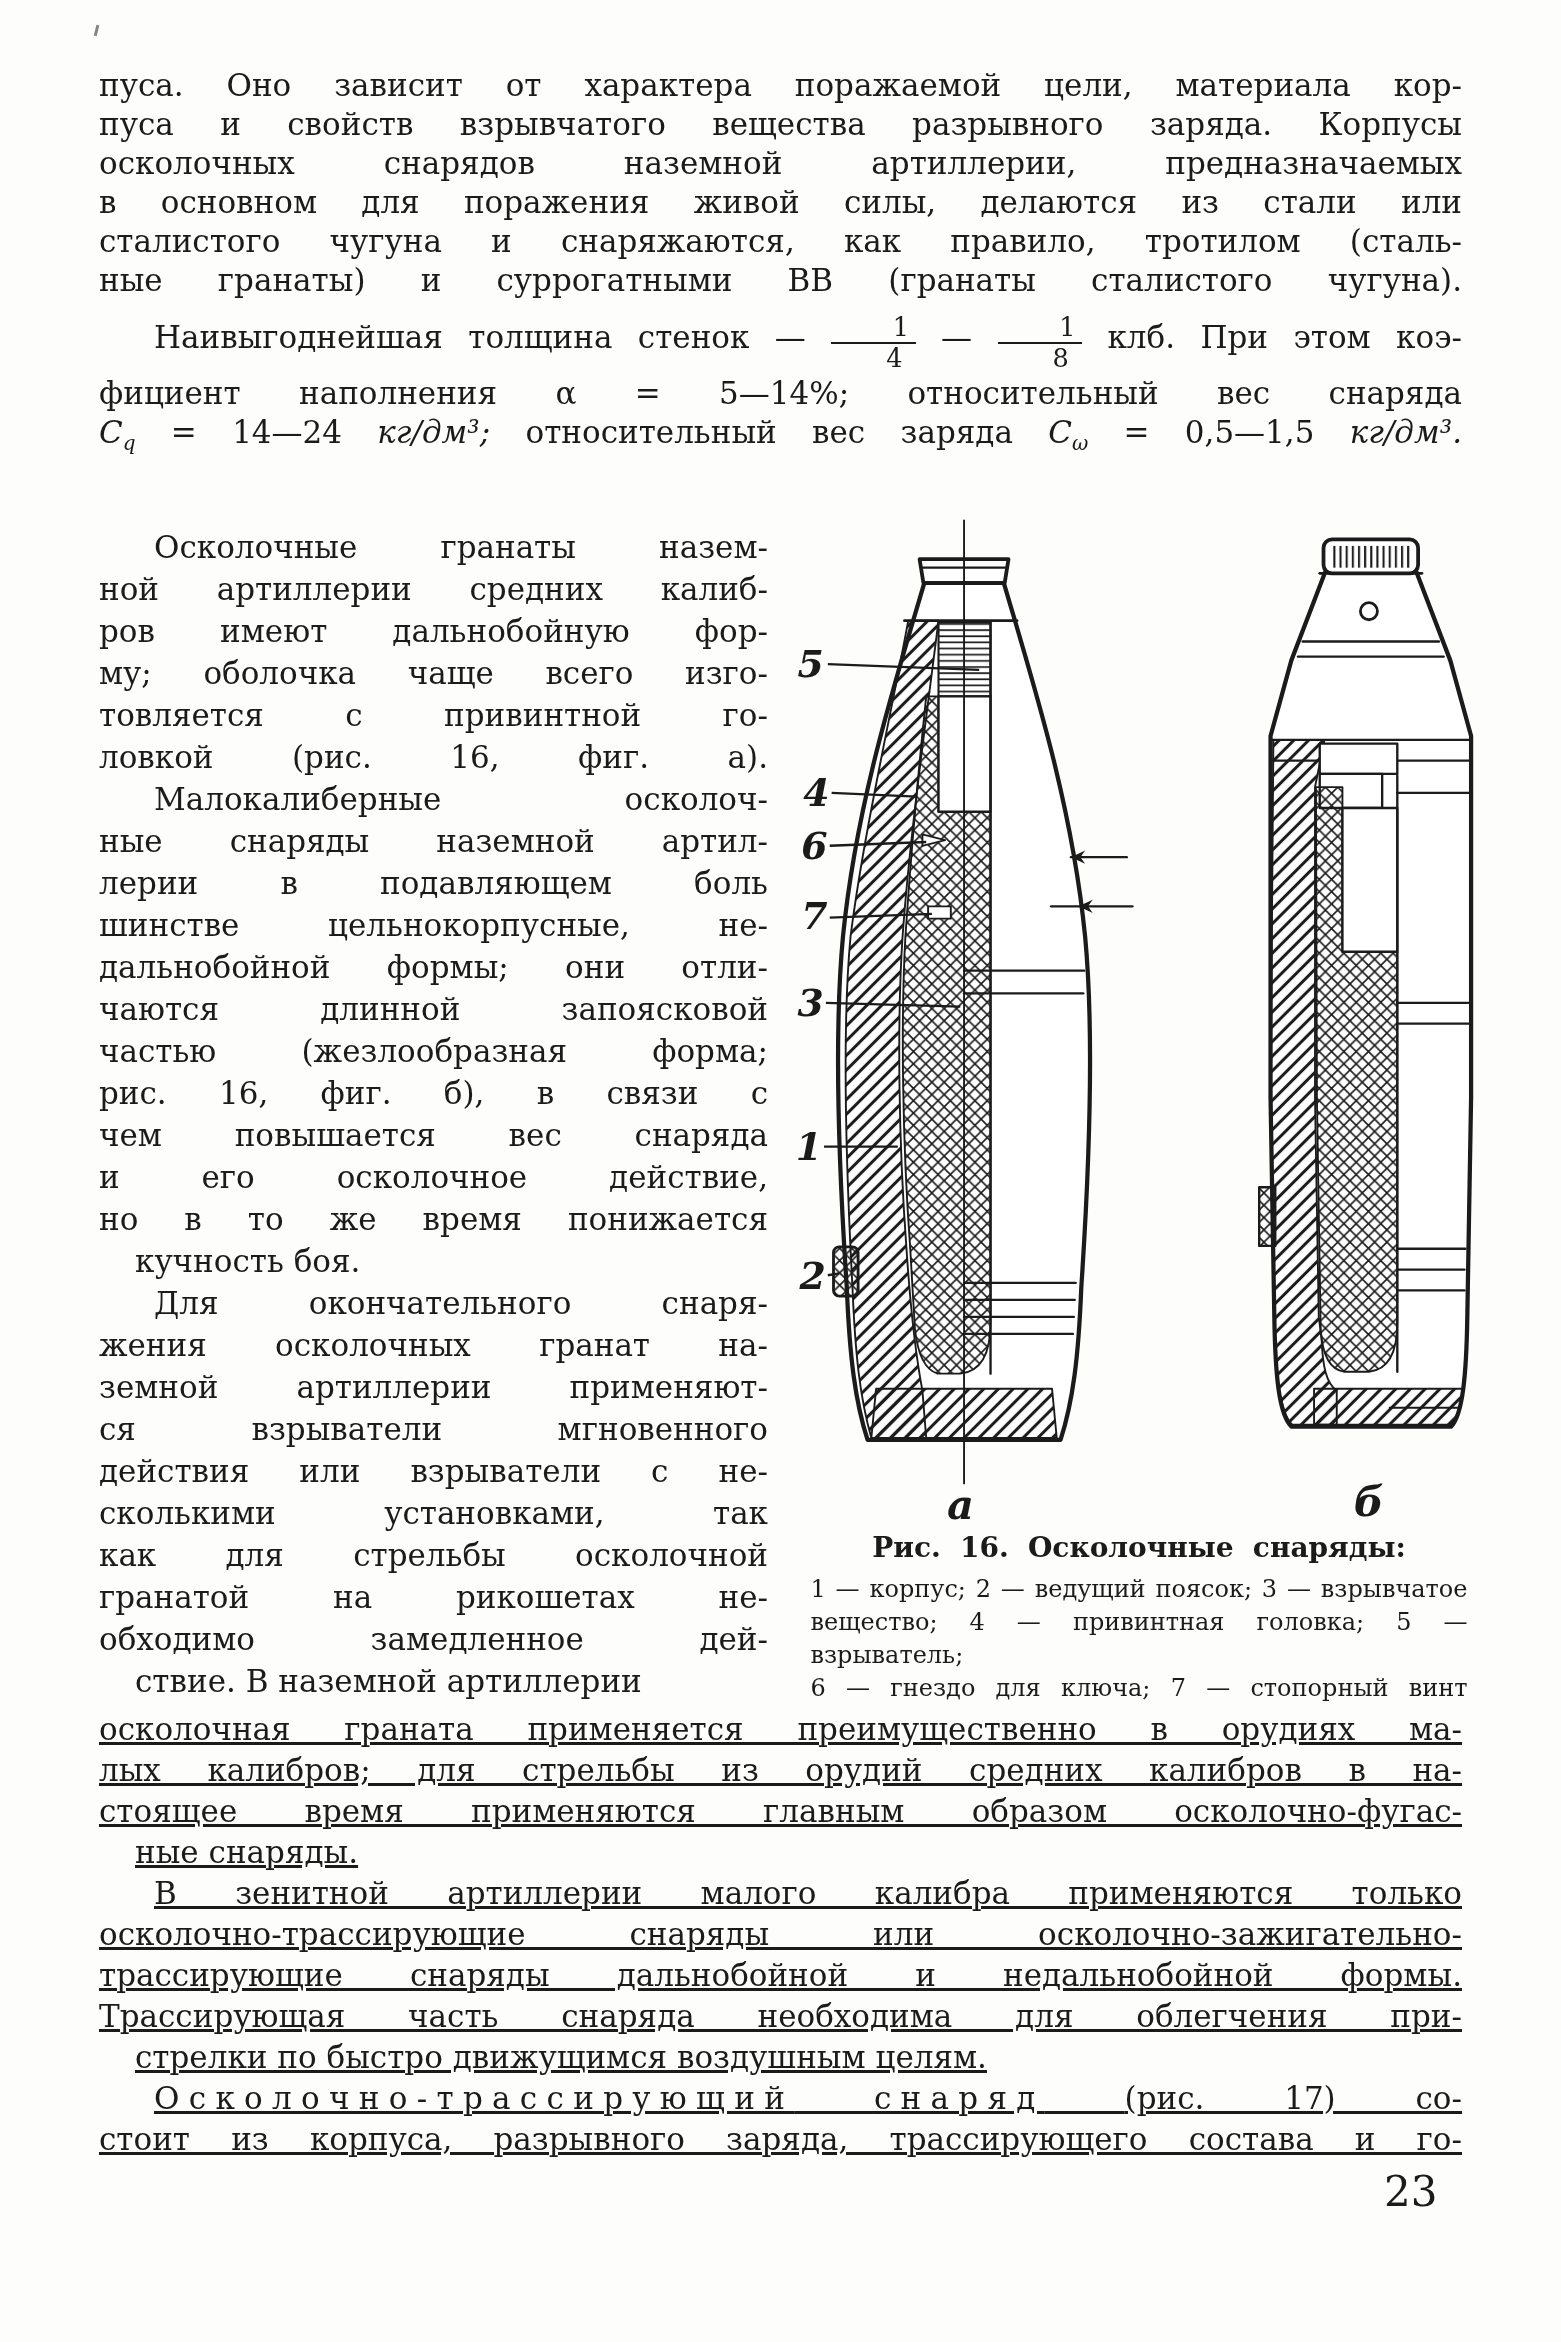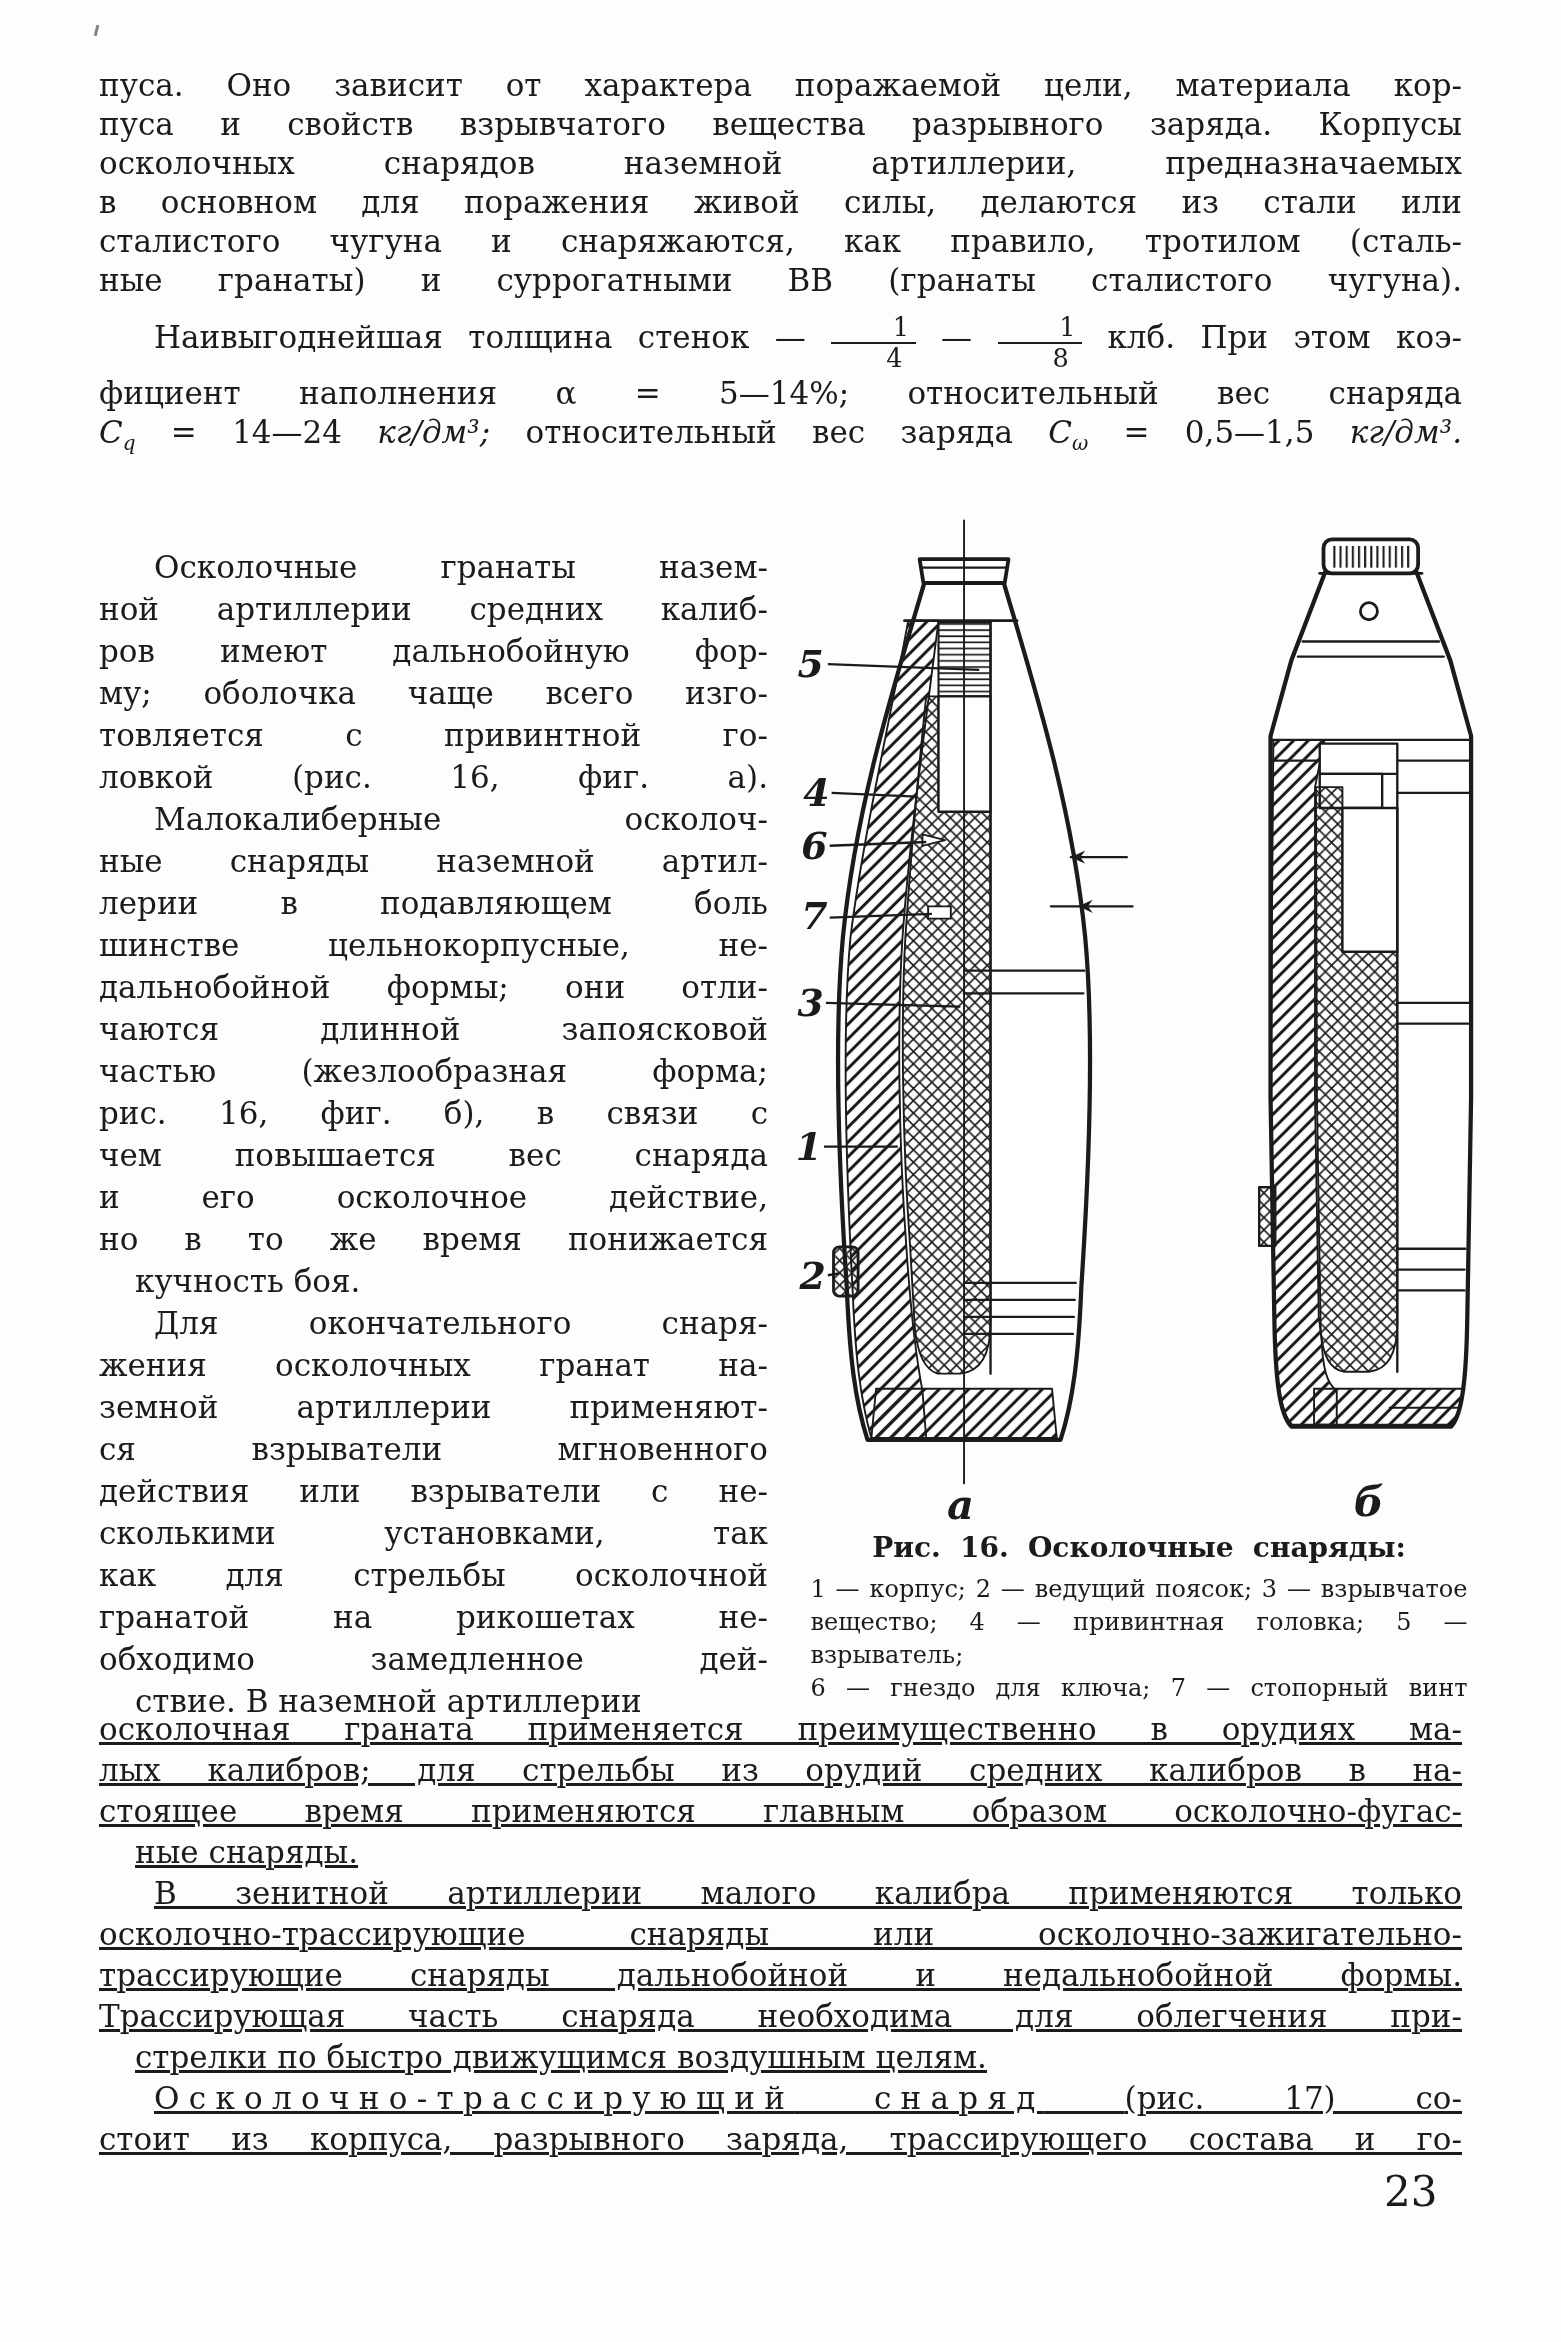--- a/index.html
+++ b/index.html
@@ -1,20 +1,20 @@
 <!DOCTYPE html>
 <html style="font-size:15px"><head>
 <meta charset="utf-8">
 <style>
   html,body{margin:0;padding:0;background:#888;}
   .page{position:relative;width:1561px;height:2342px;background:#fdfdfc;color:#1b1b1b;
         font-family:"DejaVu Serif","Liberation Serif",serif;overflow:hidden;margin:0 auto;}
   .block{position:absolute;font-size:31px;}
   .top-block{left:99px;top:66px;width:1363px;line-height:39px;}
-  .left-col{left:99px;top:546px;width:669px;line-height:42px;}
+  .left-col{left:99px;top:526px;width:669px;line-height:42px;}
   .bottom-block{left:99px;top:1709px;width:1363px;line-height:41px;text-decoration:underline;}
   .tline{text-align:justify;text-align-last:justify;}
   .tline.last{text-align-last:left;margin-left:36px;}
   .tline.ind{text-indent:55px;}
   .frline{line-height:74px;}
   .frac{display:inline-block;text-align:center;vertical-align:-19px;line-height:1.05;font-size:25.6px;}
   .frac .num{display:block;border-bottom:2.1px solid #1b1b1b;padding:0 6.6px 0.9px;}
   .frac .den{display:block;padding-top:0.9px;}
   .var{font-style:italic;}
   .unit{font-style:italic;}

